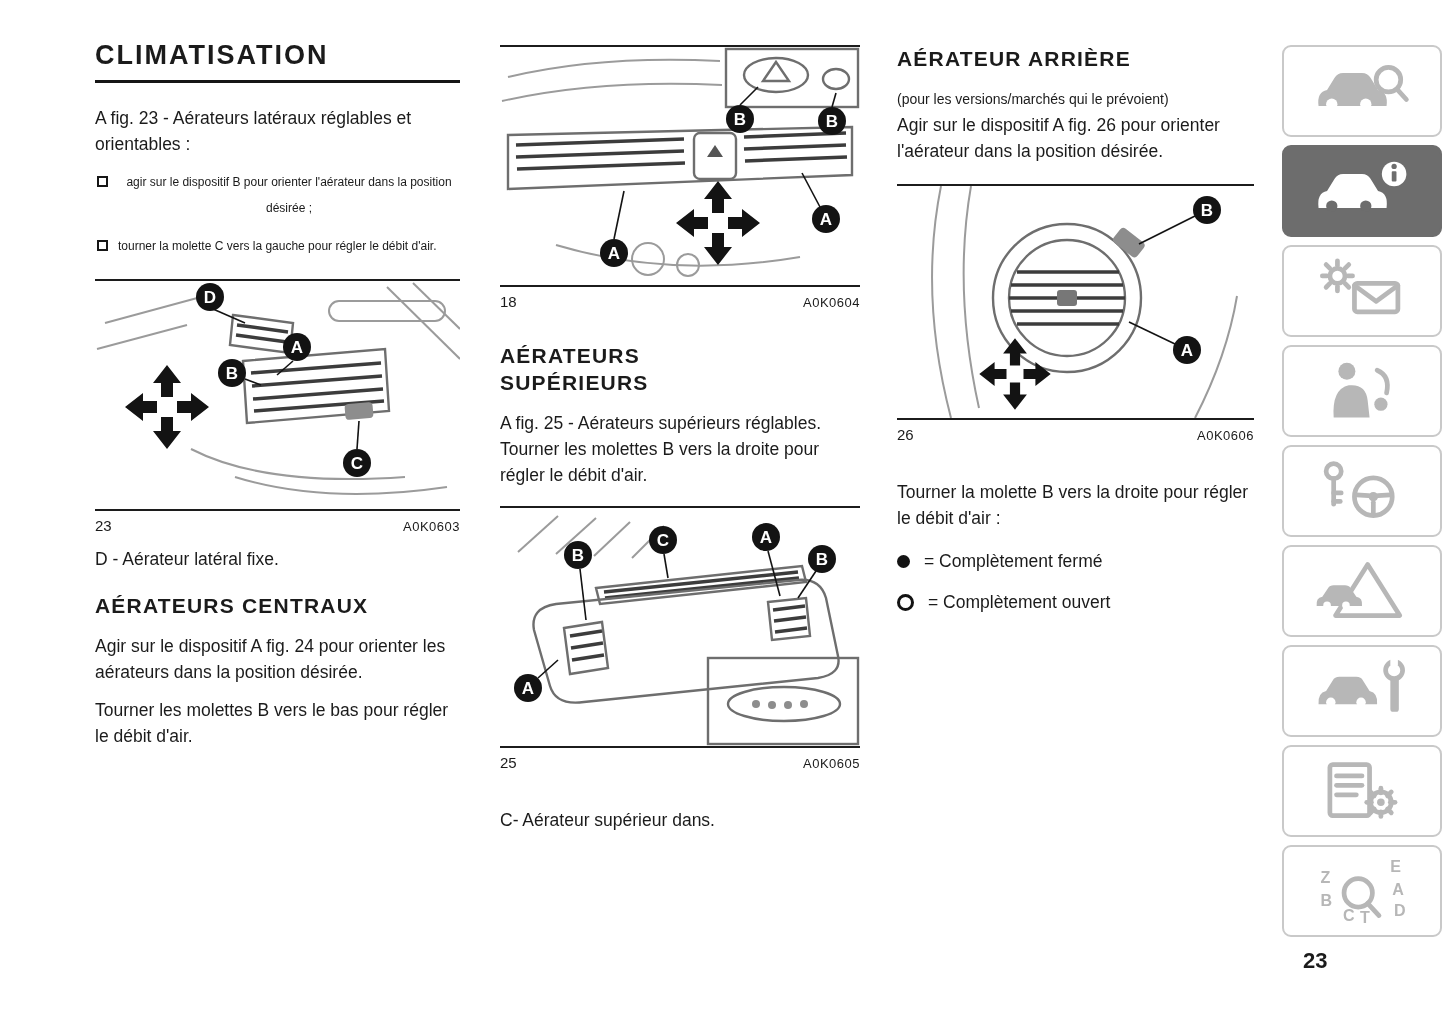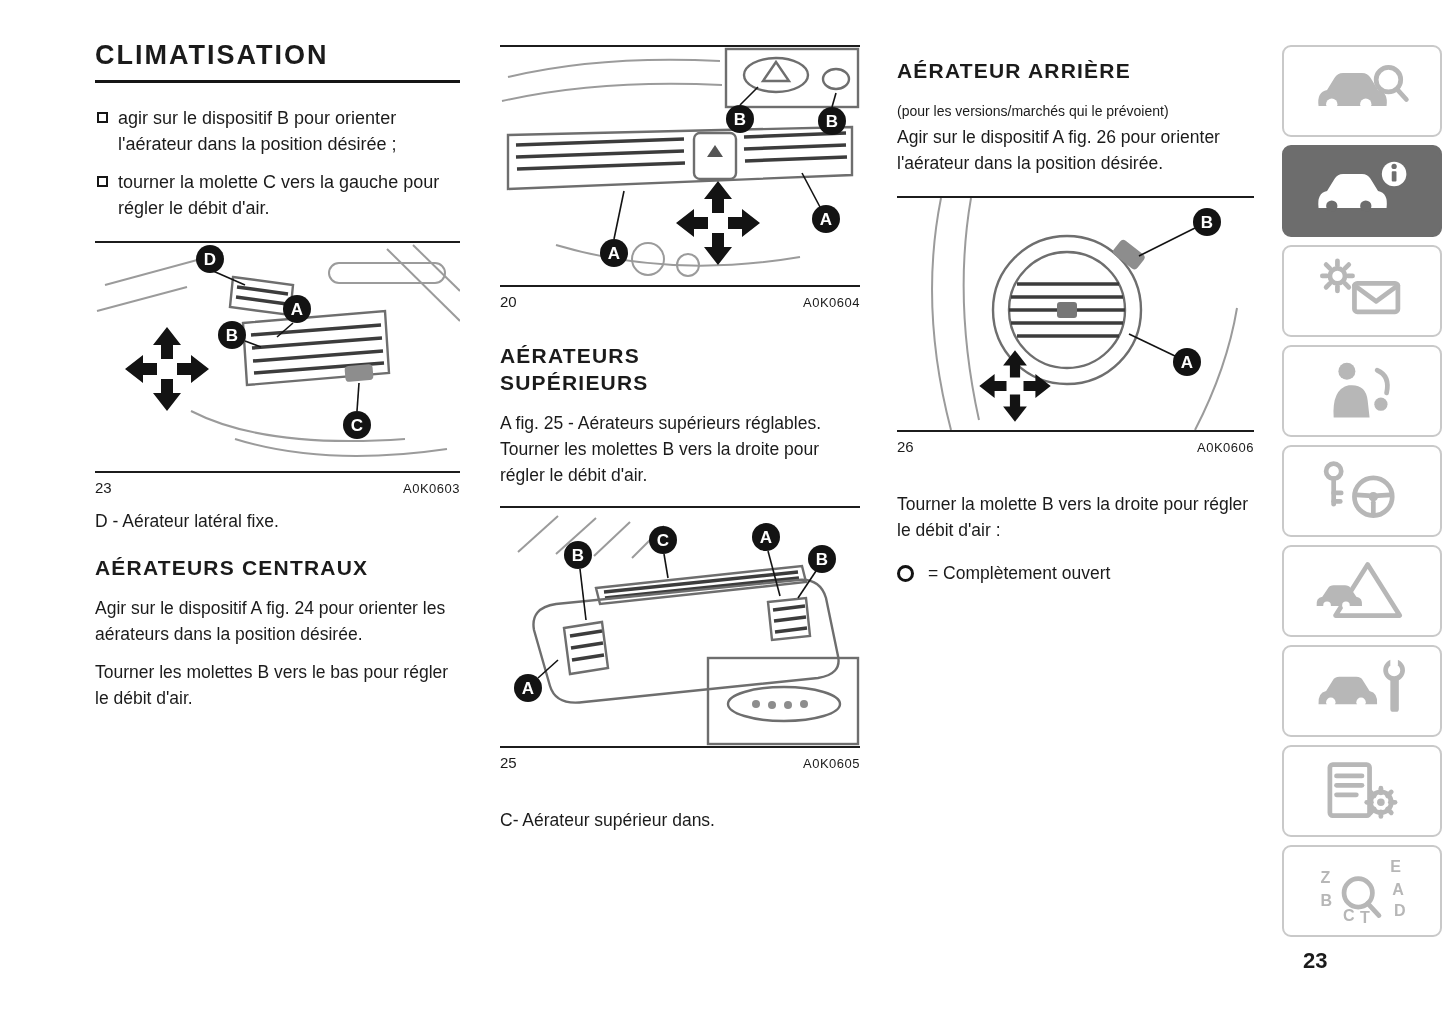--- a/index.html
+++ b/index.html
@@ -8,39 +8,39 @@
     background:#ffffff;
     font-family:"Liberation Sans", sans-serif;
     color:#1b1b1b;
     position:relative;
     overflow:hidden;
   }
   .page { position:absolute; inset:0; }
   .col { position:absolute; }
   .col-left  { left:95px;  top:40px; width:365px; }
   .col-mid   { left:500px; top:45px; width:360px; }
-  .col-right { left:897px; top:57px; width:357px; }
+  .col-right { left:897px; top:45px; width:357px; }
 
   h1.title {
     font-size:27px; font-weight:bold; letter-spacing:2px;
     padding-bottom:9px; border-bottom:3px solid #161616; margin-bottom:22px;
   }
   h2.sec {
     font-size:21px; font-weight:bold; letter-spacing:1.2px;
     margin-top:20px; margin-bottom:14px; line-height:27px;
   }
   h2.sec.first { margin-top:0; }
   h2.sec.narrow { max-width:230px; }
   .sub { font-size:14px; line-height:26px; margin-top:2px; }
   p.body { font-size:17.5px; line-height:26px; margin-top:12px; }
   p.body.tight { margin-top:0; }
 
   .bullet { display:flex; gap:10px; margin:12px 0 0 2px; }
   .bullet .sq { width:11px; height:11px; border:2px solid #161616; flex:none; margin-top:7px; background:#fff; }
-  .bullet .btxt { font-size:18px; line-height:26px; }
+  .bullet .btxt { font-size:12px; line-height:26px;text-align:center; }
 
   figure.figurewrap { margin-top:20px; }
   .figframe { border-top:2px solid #1c1c1c; border-bottom:2px solid #1c1c1c; line-height:0; background:#fff; }
   .fig-svg { display:block; width:100%; height:auto; }
   figcaption.figcap { display:flex; justify-content:space-between; align-items:baseline; margin-top:6px; }
   .fignum  { font-size:15px; }
   .figcode { font-size:13px; font-weight:normal; letter-spacing:.5px; }
 
   .note { margin-top:34px; }
 
@@ -87,20 +87,21 @@
       <polygon class="blk" transform="rotate(270)" points="-6,-10 -6,-24 -14,-24 0,-42 14,-24 6,-24 6,-10"></polygon>
     </g>
   </defs>
 </svg>
 
 <div class="page">
 
   <section class="col col-left">
     <h1 class="title">CLIMATISATION</h1>
 
+    <p class="body">A fig. 23 - Aérateurs latéraux réglables et orientables :</p>
 
     <div class="bullet">
       <span class="sq"></span>
       <span class="btxt">agir sur le dispositif B pour orienter l'aérateur dans la position désirée ;</span>
     </div>
     <div class="bullet">
       <span class="sq"></span>
       <span class="btxt">tourner la molette C vers la gauche pour régler le débit d'air.</span>
     </div>
 
@@ -198,21 +199,21 @@
               <circle class="lblc" r="14"></circle>
               <text class="lblt" y="6">A</text>
             </g>
           <g transform="translate(326,172)">
               <circle class="lblc" r="14"></circle>
               <text class="lblt" y="6">A</text>
             </g>
         </svg>
       </div>
       <figcaption class="figcap">
-        <span class="fignum">20</span>
+        <span class="fignum">18</span>
         <span class="figcode">A0K0604</span>
       </figcaption>
     </figure>
 
     <h2 class="sec narrow" style="margin-top:32px">AÉRATEURS SUPÉRIEURS</h2>
     <p class="body tight">A fig. 25 - Aérateurs supérieurs réglables. Tourner les molettes B vers la droite pour régler le débit d'air.</p>
 
     <figure class="figurewrap" style="margin-top:18px">
       <div class="figframe">
         <svg class="fig-svg" viewBox="0 0 360 238">
@@ -311,20 +312,24 @@
       </div>
       <figcaption class="figcap">
         <span class="fignum">26</span>
         <span class="figcode">A0K0606</span>
       </figcaption>
     </figure>
 
     <p class="body" style="margin-top:36px">Tourner la molette B vers la droite pour régler le débit d'air :</p>
 
     <div class="legend-row">
+      <span class="dot-filled"></span>
+      <span>= Complètement fermé</span>
+    </div>
+    <div class="legend-row">
       <span class="dot-open"></span>
       <span>= Complètement ouvert</span>
     </div>
   </section>
 
   <aside class="sidebar">
 
     <div class="tab">
       <svg class="icn" viewBox="0 0 100 72">
         <path class="f" d="M4,52 q-2,-15 9,-17 l8,-13 q3,-5 9,-5 h20 q6,0 9,5 l8,13 q11,2 9,17 z"></path>

